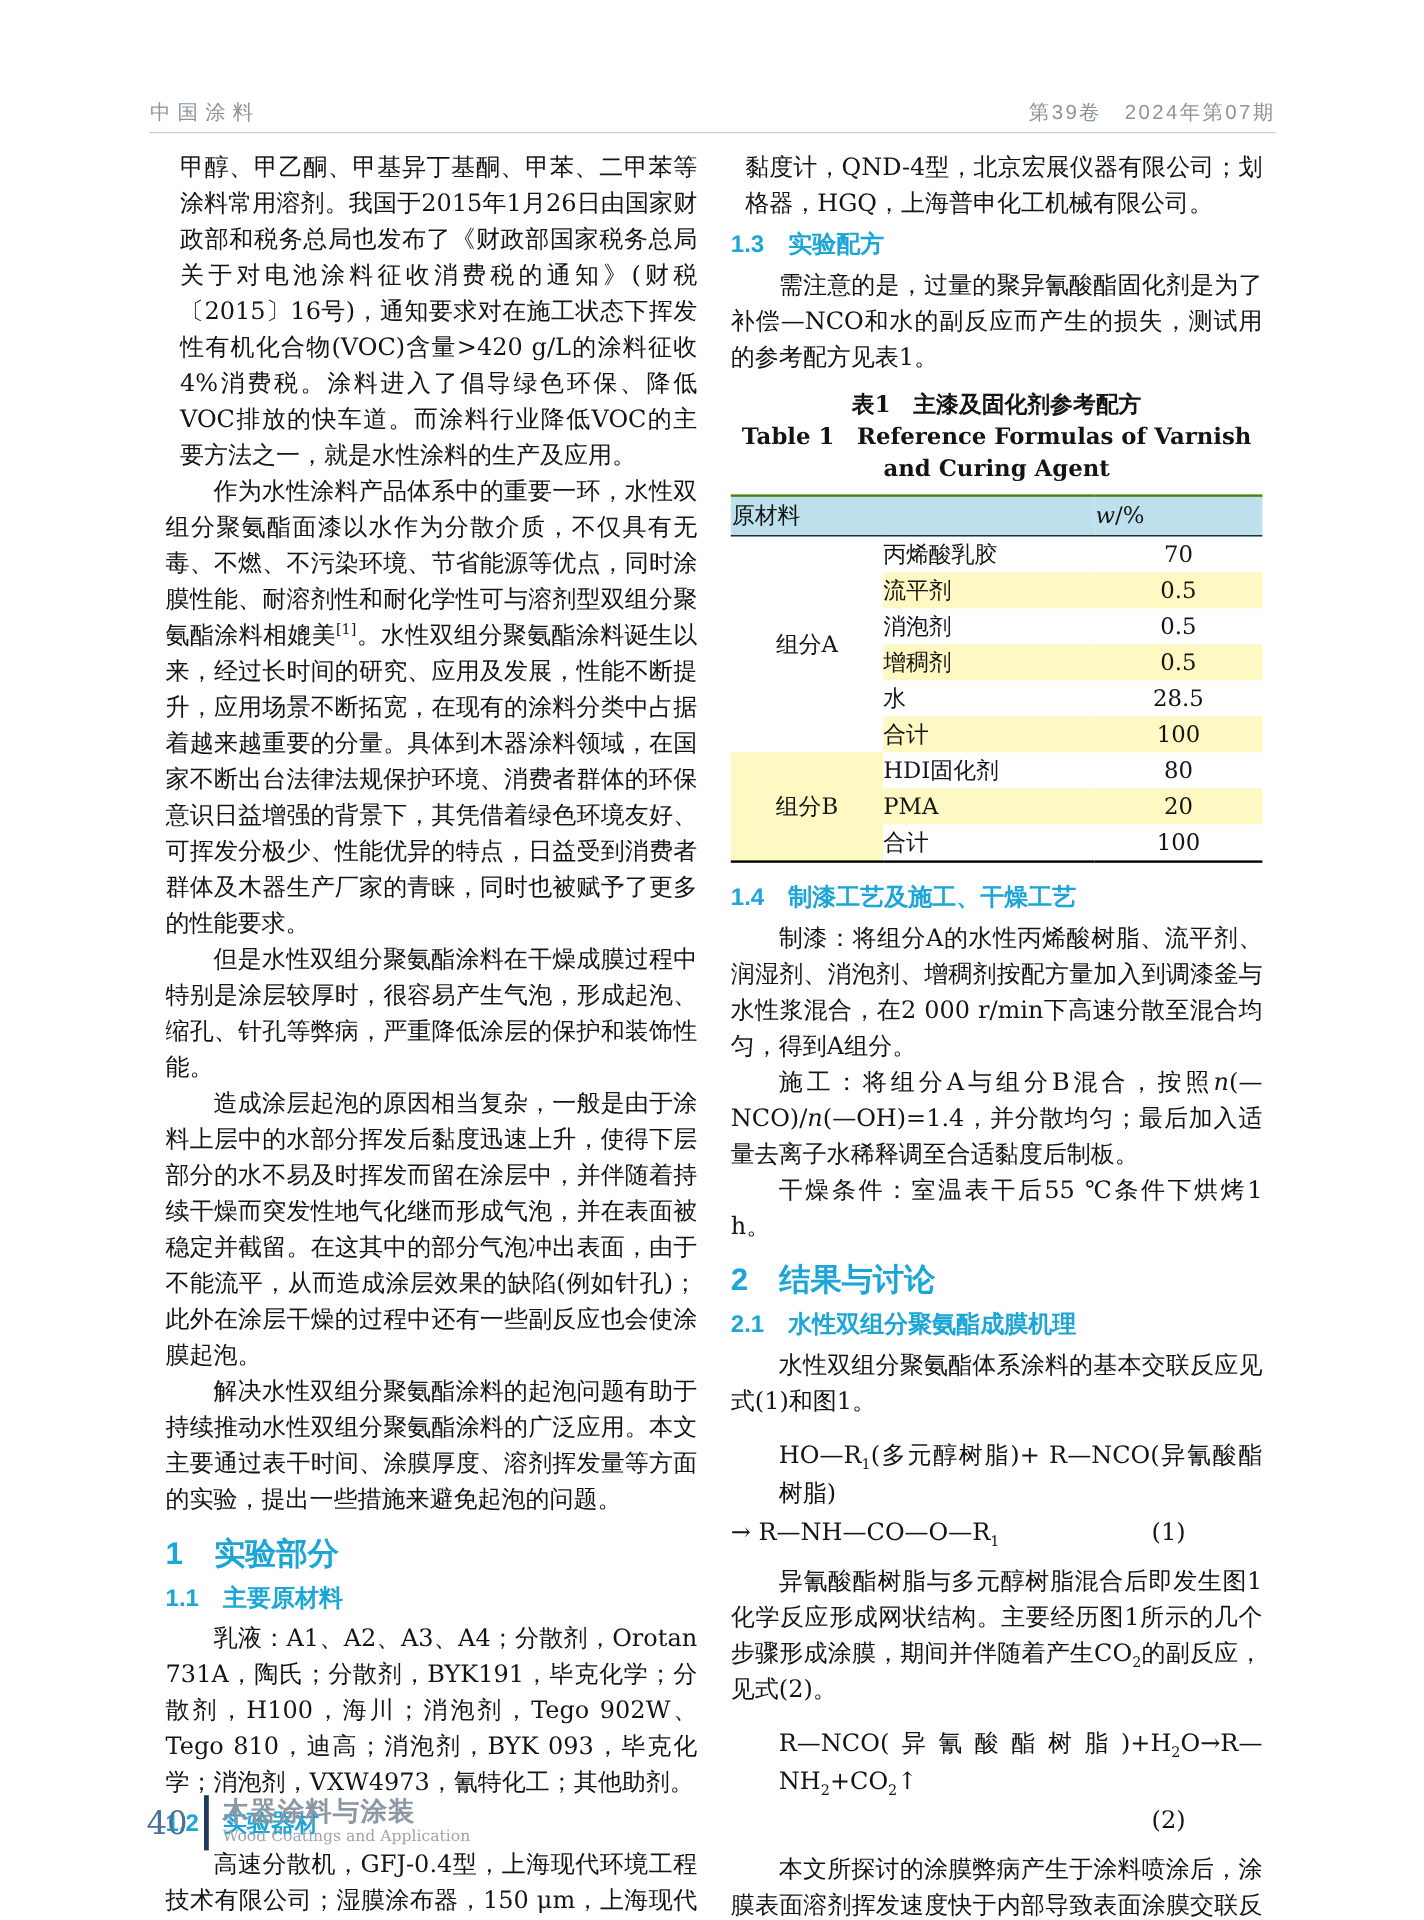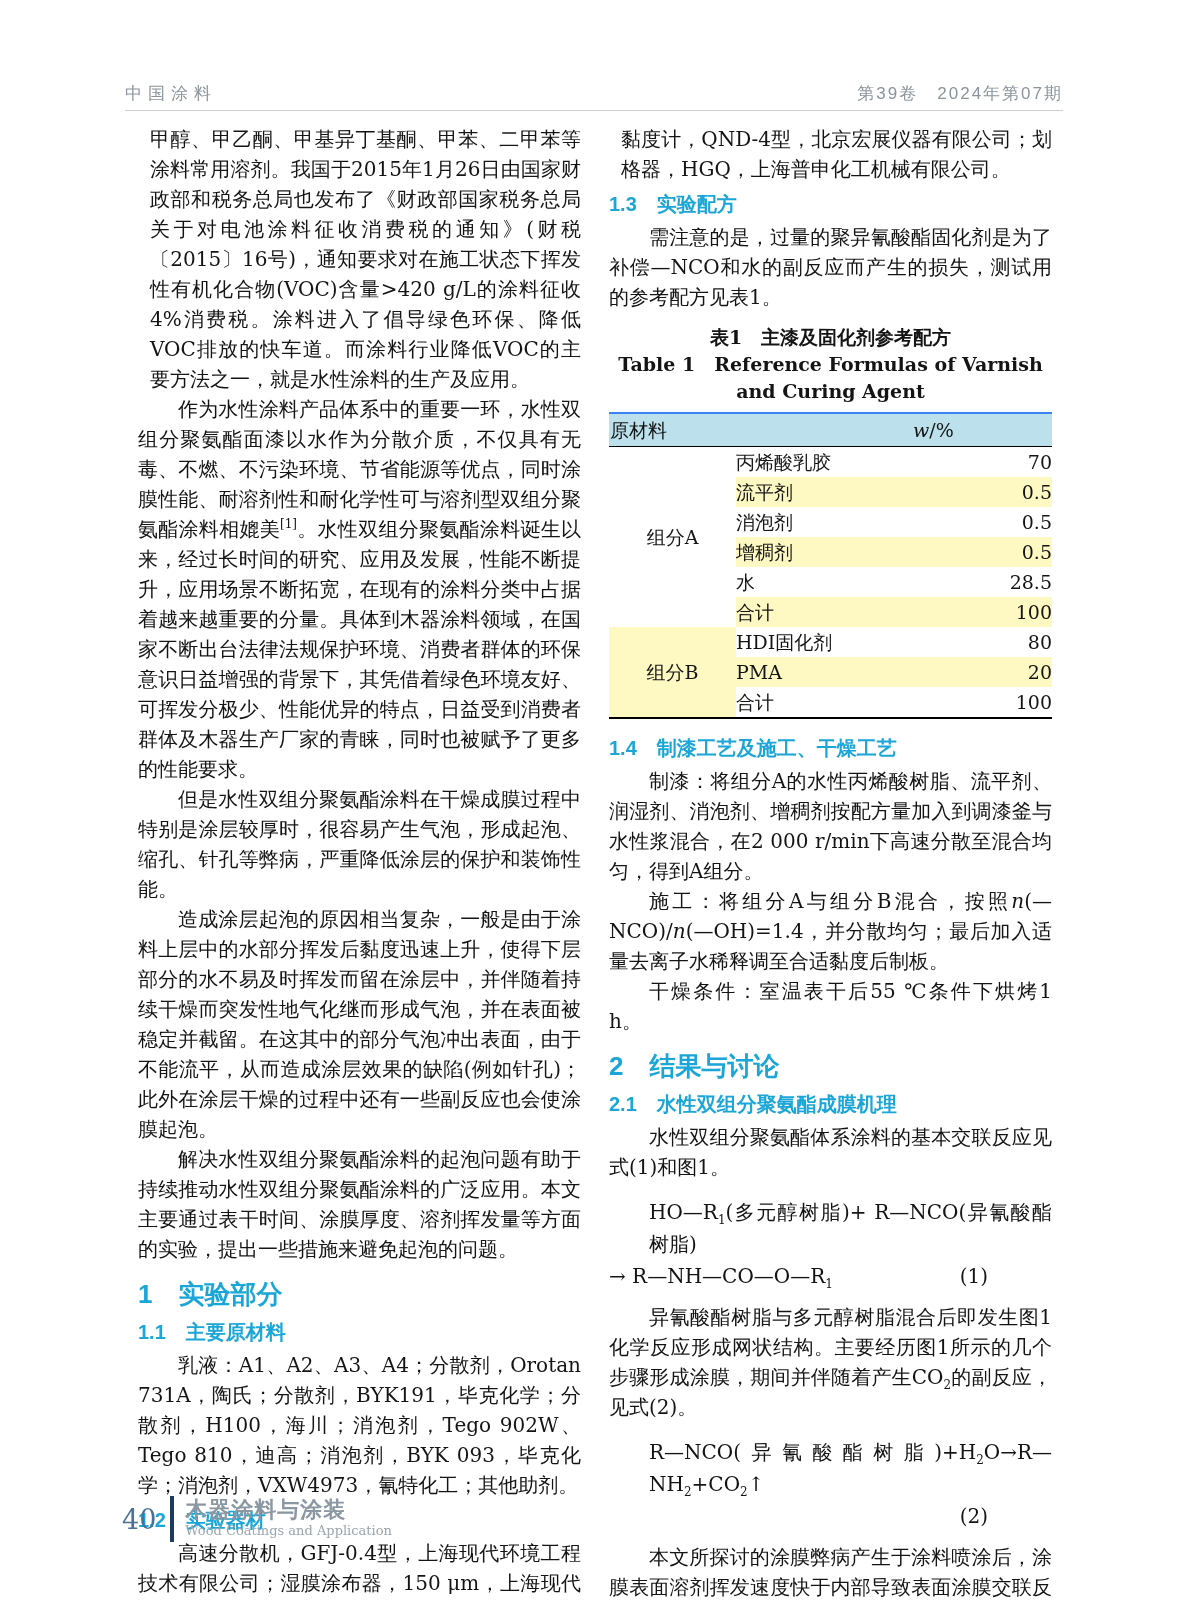--- a/index.html
+++ b/index.html
@@ -21,28 +21,28 @@
   sub{font-size:12px;line-height:0;}
   
   .sec{font-family:"Liberation Sans",sans-serif;font-weight:bold;color:#1ba6d7;
        font-size:26px;line-height:32px;margin:14px 0 9px;text-indent:0;}
   .subsec{font-family:"Liberation Sans",sans-serif;font-weight:bold;color:#1ba6d7;
        font-size:20px;line-height:26px;margin:7px 0 5px;text-indent:0;}
   
   .tbl-caption{text-align:center;font-weight:bold;margin:12px 0 7px;line-height:27px;}
   .tbl-caption .zh{font-size:19px;}
   .tbl-caption .en{font-size:19px;}
-  table.formula{width:100%;border-collapse:collapse;border-top:2px solid #3b82f6;
+  table.formula{width:100%;border-collapse:collapse;border-top:2px solid #4d7c0f;
        border-bottom:2px solid #000;font-size:19px;margin:0 0 16px 0;}
   table.formula thead tr{border-bottom:1px solid #000;}
   table.formula th{background:#bce1ed;font-weight:normal;height:29px;}
   table.formula td{height:27px;padding:0;}
   td.g{text-align:center;width:127px;}
   td.m{text-align:left;padding-left:42px;width:176px;}
-  td.v{text-align:right;width:140px;}
+  td.v{text-align:center;width:140px;}
   .shade{background:#fef9c3;}
   
   .equation{position:relative;margin:14px 0 10px;line-height:32px;}
   .eq-indent{padding-left:2em;}
   .eq-num{position:absolute;right:64px;bottom:0;}
   .eq-num-line{text-align:right;padding-right:64px;}
   
   .page-footer{position:absolute;left:122px;top:1496px;display:flex;align-items:center;justify-content:space-between;}
   .pg-num{font-size:27px;color:#4a7196;margin-right:14px;font-family:"DejaVu Serif",serif;}
   .fbar{width:4px;height:46px;background:#1e3a5f;margin-right:11px;}

